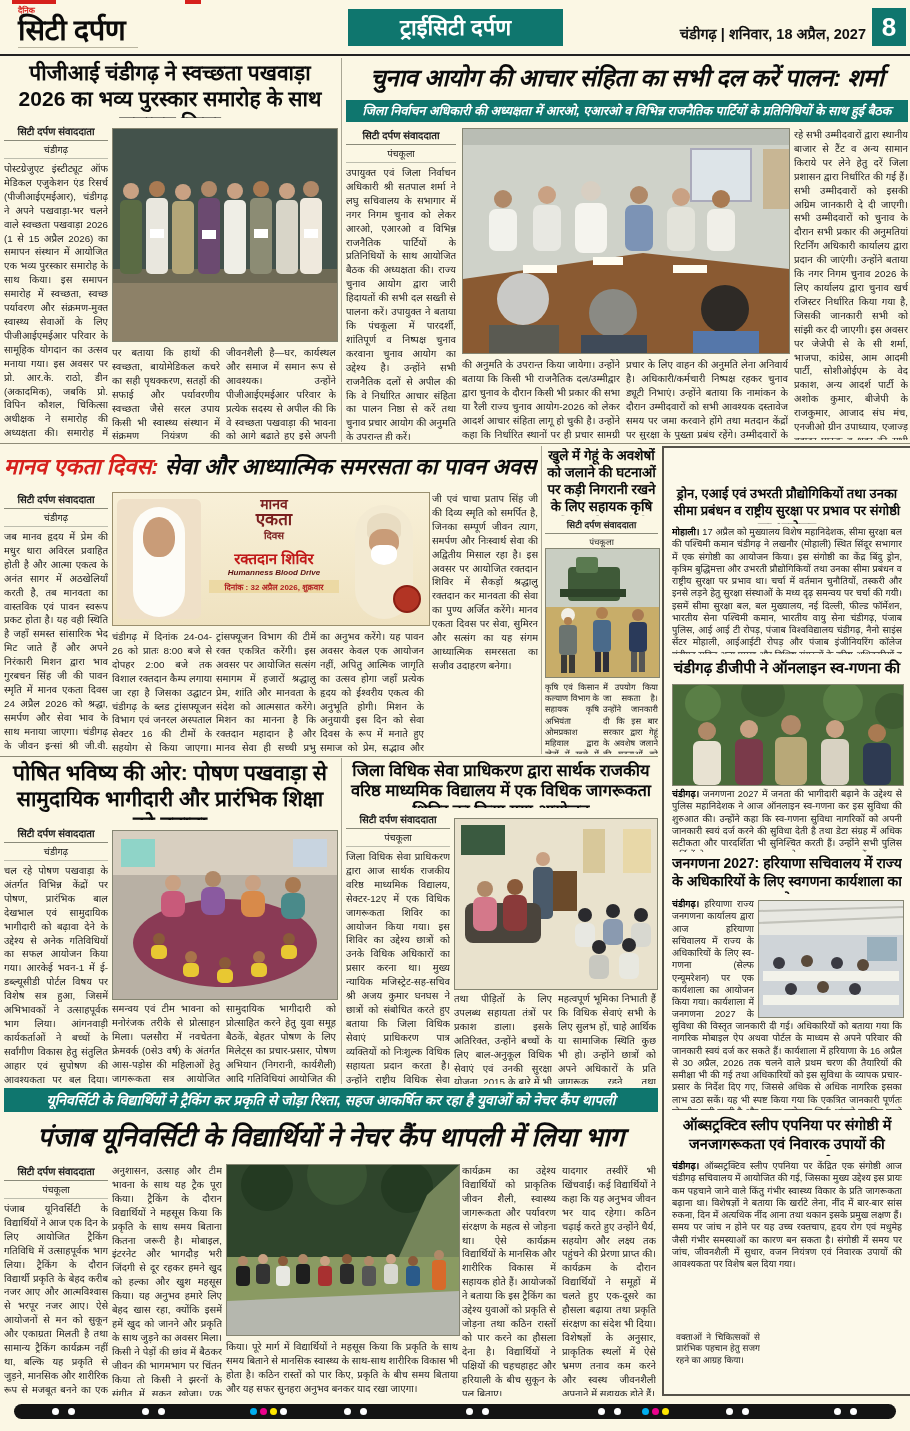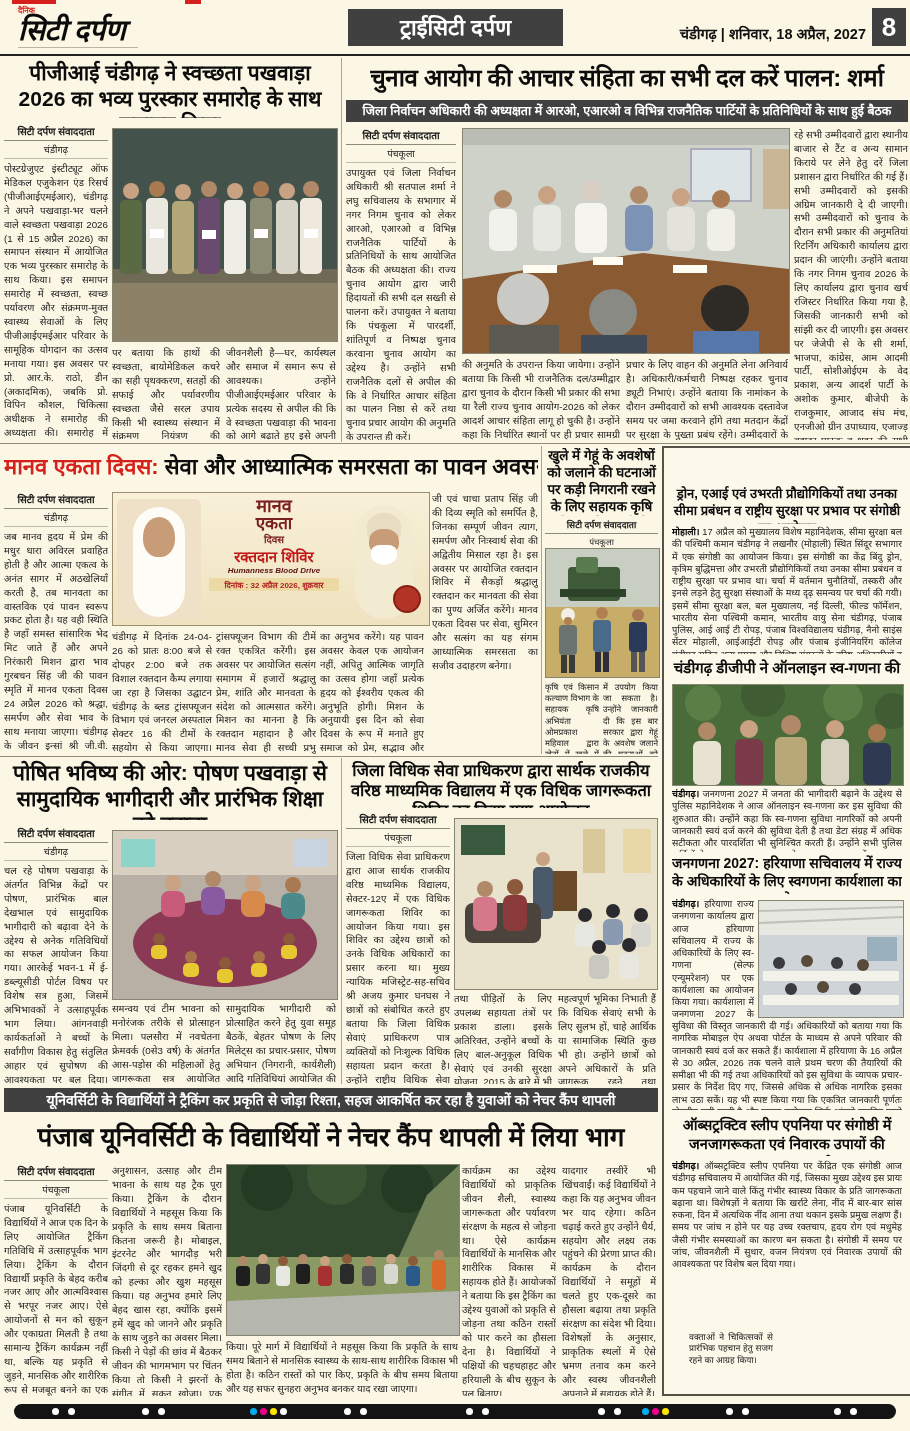--- a/index.html
+++ b/index.html
@@ -1,44 +1,44 @@
 <!DOCTYPE html>
 <html><head>
 <meta charset="utf-8">
 <style>
   html,body{margin:0;padding:0;background:#e8e4d2;}
   .page{position:relative;width:910px;height:1431px;background:#fbf7e4;overflow:hidden;
         font-family:"Liberation Sans",sans-serif;color:#1c1c1c;}
   .abs{position:absolute;}
   .hl{font-weight:800;color:#0c0c0c;text-align:center;line-height:1.22;overflow:hidden;}
-  .nowrap{white-space:nowrap;}
+  .nowrap{white-space:nowrap;font-style:italic;}
   .col{font-size:9.8px;line-height:1.42;text-align:justify;color:#222;overflow:hidden;}
   .col b{color:#000;}
   .byline{text-align:center;overflow:hidden;}
   .byline .who{font-weight:700;font-size:10px;border-bottom:1px solid #8a8a7a;padding-bottom:2px;}
   .byline .where{font-size:9.5px;padding-top:2px;border-bottom:1px solid #bdbdae;padding-bottom:2px;}
   .photo{position:absolute;border:1px solid #858572;overflow:hidden;background:#ccc;}
   .photo svg{display:block;width:100%;height:100%;}
-  .redbar{background:#404040;color:#fff;font-weight:800;text-align:center;overflow:hidden;}
+  .redbar{background:#0f766e;color:#fff;font-weight:800;text-align:center;overflow:hidden;}
   .vrule{position:absolute;width:1px;background:#a9a694;}
   .hrule{position:absolute;height:1px;background:#8f8c78;}
   .brief-head{font-weight:800;font-size:13px;line-height:1.3;color:#0c0c0c;text-align:justify;overflow:hidden;}
   .dot{position:absolute;border-radius:50%;width:7px;height:7px;top:4px;}
 </style>
 </head>
 <body>
 
 <div class="page">
 
   <div class="abs" style="left:12px;top:0;width:44px;height:4px;background:#d6201c;"></div>
   <div class="abs" style="left:185px;top:0;width:16px;height:4px;background:#d6201c;"></div>
 
   <div class="abs" style="left:18px;top:4px;">
     <div style="font-size:8px;color:#d6201c;font-weight:700;">दैनिक</div>
-    <div style="font-size:29px;font-weight:900;color:#0b0b0b;letter-spacing:-0.5px;line-height:1.05;font-style:italic;">सिटी दर्पण</div>
+    <div style="font-size:29px;font-weight:900;color:#0b0b0b;letter-spacing:-0.5px;line-height:1.05;">सिटी दर्पण</div>
     <div style="width:120px;height:1px;background:#b9b5a0;margin-top:2px;"></div>
   </div>
   <div class="abs redbar" style="left:348px;top:9px;width:215px;height:37px;font-size:22px;line-height:37px;">ट्राईसिटी दर्पण</div>
   <div class="abs" style="left:620px;top:23px;width:246px;text-align:right;font-size:14.5px;font-weight:800;color:#111;">चंडीगढ़ | शनिवार, 18 अप्रैल, 2027</div>
   <div class="abs redbar" style="left:872px;top:8px;width:34px;height:38px;font-size:26px;line-height:38px;">8</div>
   <div class="hrule" style="left:0;top:54px;width:910px;height:2px;background:#222;"></div>
 
   <div>
     <div class="abs hl" style="left:4px;top:60px;width:332px;height:58px;font-size:21px;">पीजीआई चंडीगढ़ ने स्वच्छता पखवाड़ा 2026 का भव्य पुरस्कार समारोह के साथ समापन किया</div>
     <div class="abs byline" style="left:4px;top:124px;width:104px;">
@@ -137,24 +137,24 @@
       <div class="where">चंडीगढ़</div>
     </div>
     <div class="abs col" style="left:4px;top:530px;width:104px;height:224px;">जब मानव हृदय में प्रेम की मधुर धारा अविरल प्रवाहित होती है और आत्मा एकत्व के अनंत सागर में अठखेलियाँ करती है, तब मानवता का वास्तविक एवं पावन स्वरूप प्रकट होता है। यह वही स्थिति है जहाँ समस्त सांसारिक भेद मिट जाते हैं और अपने निरंकारी मिशन द्वारा भाव गुरबचन सिंह जी की पावन स्मृति में मानव एकता दिवस 24 अप्रैल 2026 को श्रद्धा, समर्पण और सेवा भाव के साथ मनाया जाएगा। चंडीगढ़ के जीवन इन्सां श्री जी.वी. निरंकारी जी ने बताया कि यह दिवस संत निरंकारी चैरिटेबल फाउंडेशन के मार्गदर्शन में सेवा एवं रक्तदान को समर्पित रहेगा। निरंकारी सत्संग भवन सेक्टर 30 में</div>
 
     <div class="abs" style="left:112px;top:492px;width:316px;height:132px;border:1px solid #9a8f6e;background:linear-gradient(#f8f0d8,#efe2c0);overflow:hidden;">
       <div class="abs" style="left:4px;top:6px;width:84px;height:120px;background:#efe0c8;border-radius:6px;overflow:hidden;">
         <div class="abs" style="left:16px;top:8px;width:52px;height:110px;background:#fdfcf7;border-radius:26px;"></div>
         <div class="abs" style="left:26px;top:18px;width:32px;height:40px;background:#c99c78;border-radius:50% 50% 45% 45%;"></div>
       </div>
       <div class="abs" style="left:96px;top:4px;width:130px;text-align:center;">
-        <div style="font-size:18px;font-weight:900;color:#7a1f1f;line-height:1.0;">मानव</div>
+        <div style="font-size:14px;font-weight:900;color:#7a1f1f;line-height:1.0;">मानव</div>
         <div style="font-size:17px;font-weight:900;color:#7a1f1f;line-height:1.0;">एकता</div>
         <div style="font-size:10px;font-weight:700;color:#7a1f1f;">दिवस</div>
-        <div style="font-size:15px;font-weight:900;color:#c01818;margin-top:0;">रक्तदान शिविर</div>
+        <div style="font-size:15px;font-weight:900;color:#c01818;margin-top:6px;">रक्तदान शिविर</div>
         <div style="font-size:8px;font-weight:700;font-style:italic;color:#5a1212;">Humanness Blood Drive</div>
         <div style="font-size:8px;font-weight:700;color:#b02020;background:#ecd9a4;margin-top:3px;padding:1px 0;">दिनांक : 32 अप्रैल 2026, शुक्रवार</div>
       </div>
       <div class="abs" style="left:232px;top:6px;width:78px;height:120px;overflow:hidden;">
         <div class="abs" style="left:10px;top:6px;width:58px;height:114px;background:#f3ead2;border-radius:29px;"></div>
         <div class="abs" style="left:22px;top:14px;width:34px;height:26px;background:#e8dcc2;border-radius:50% 50% 20% 20%;"></div>
         <div class="abs" style="left:24px;top:30px;width:30px;height:26px;background:#c99c78;border-radius:45%;"></div>
         <div class="abs" style="left:26px;top:46px;width:26px;height:20px;background:#ffffff;border-radius:40% 40% 60% 60%;"></div>
         <div class="abs" style="left:48px;top:86px;width:24px;height:24px;background:#b23424;border-radius:50%;border:2px solid #8a1f14;"></div>
       </div>
@@ -252,21 +252,21 @@
           <circle cx="64" cy="86" r="6" fill="#5a4a3a"></circle>
           <circle cx="96" cy="88" r="6" fill="#3a3a42"></circle>
       </svg>
     </div>
     <div class="col abs" style="left:8px;top:572px;width:230px;height:90px;font-size:9.3px;line-height:1.32;">सुविधा की विस्तृत जानकारी दी गई। अधिकारियों को बताया गया कि नागरिक मोबाइल ऐप अथवा पोर्टल के माध्यम से अपने परिवार की जानकारी स्वयं दर्ज कर सकते हैं। कार्यशाला में हरियाणा के 16 अप्रैल से 30 अप्रैल, 2026 तक चलने वाले प्रथम चरण की तैयारियों की समीक्षा भी की गई तथा अधिकारियों को इस सुविधा के व्यापक प्रचार-प्रसार के निर्देश दिए गए, जिससे अधिक से अधिक नागरिक इसका लाभ उठा सकें। यह भी स्पष्ट किया गया कि एकत्रित जानकारी पूर्णतः गोपनीय रखी जाती है और इसका इस्तेमाल सिर्फ आंकड़े एकत्रित करने के लिए किया जाता है।</div>
 
     <div class="brief-head abs" style="left:8px;top:668px;width:230px;height:40px;text-align:center;font-size:14.5px;">ऑब्सट्रक्टिव स्लीप एपनिया पर संगोष्ठी में जनजागरूकता एवं निवारक उपायों की आवश्यकता पर जोर</div>
     <div class="col abs" style="left:8px;top:712px;width:230px;height:168px;font-size:9.3px;line-height:1.32;">
       <b>चंडीगढ़।</b> <span>ऑब्सट्रक्टिव स्लीप एपनिया पर केंद्रित एक संगोष्ठी आज चंडीगढ़ सचिवालय में आयोजित की गई, जिसका मुख्य उद्देश्य इस प्रायः कम पहचाने जाने वाले किंतु गंभीर स्वास्थ्य विकार के प्रति जागरूकता बढ़ाना था। विशेषज्ञों ने बताया कि खर्राटे लेना, नींद में बार-बार सांस रुकना, दिन में अत्यधिक नींद आना तथा थकान इसके प्रमुख लक्षण हैं। समय पर जांच न होने पर यह उच्च रक्तचाप, हृदय रोग एवं मधुमेह जैसी गंभीर समस्याओं का कारण बन सकता है। संगोष्ठी में समय पर जांच, जीवनशैली में सुधार, वजन नियंत्रण एवं निवारक उपायों की आवश्यकता पर विशेष बल दिया गया।</span>
     </div>
-    <div class="col abs" style="left:25px;top:884px;width:84px;height:56px;font-size:8.8px;line-height:1.3;">वक्ताओं ने चिकित्सकों से प्रारंभिक पहचान हेतु सजग रहने का आग्रह किया।</div>
+    <div class="col abs" style="left:12px;top:884px;width:84px;height:56px;font-size:8.8px;line-height:1.3;">वक्ताओं ने चिकित्सकों से प्रारंभिक पहचान हेतु सजग रहने का आग्रह किया।</div>
   </div>
 
   <div class="hrule" style="left:0;top:756px;width:658px;"></div>
 
   <div>
     <div class="abs hl" style="left:4px;top:760px;width:332px;height:60px;font-size:21px;">पोषित भविष्य की ओर: पोषण पखवाड़ा से सामुदायिक भागीदारी और प्रारंभिक शिक्षा को बढ़ावा</div>
     <div class="abs byline" style="left:4px;top:826px;width:104px;">
       <div class="who">सिटी दर्पण संवाददाता</div>
       <div class="where">चंडीगढ़</div>
     </div>

